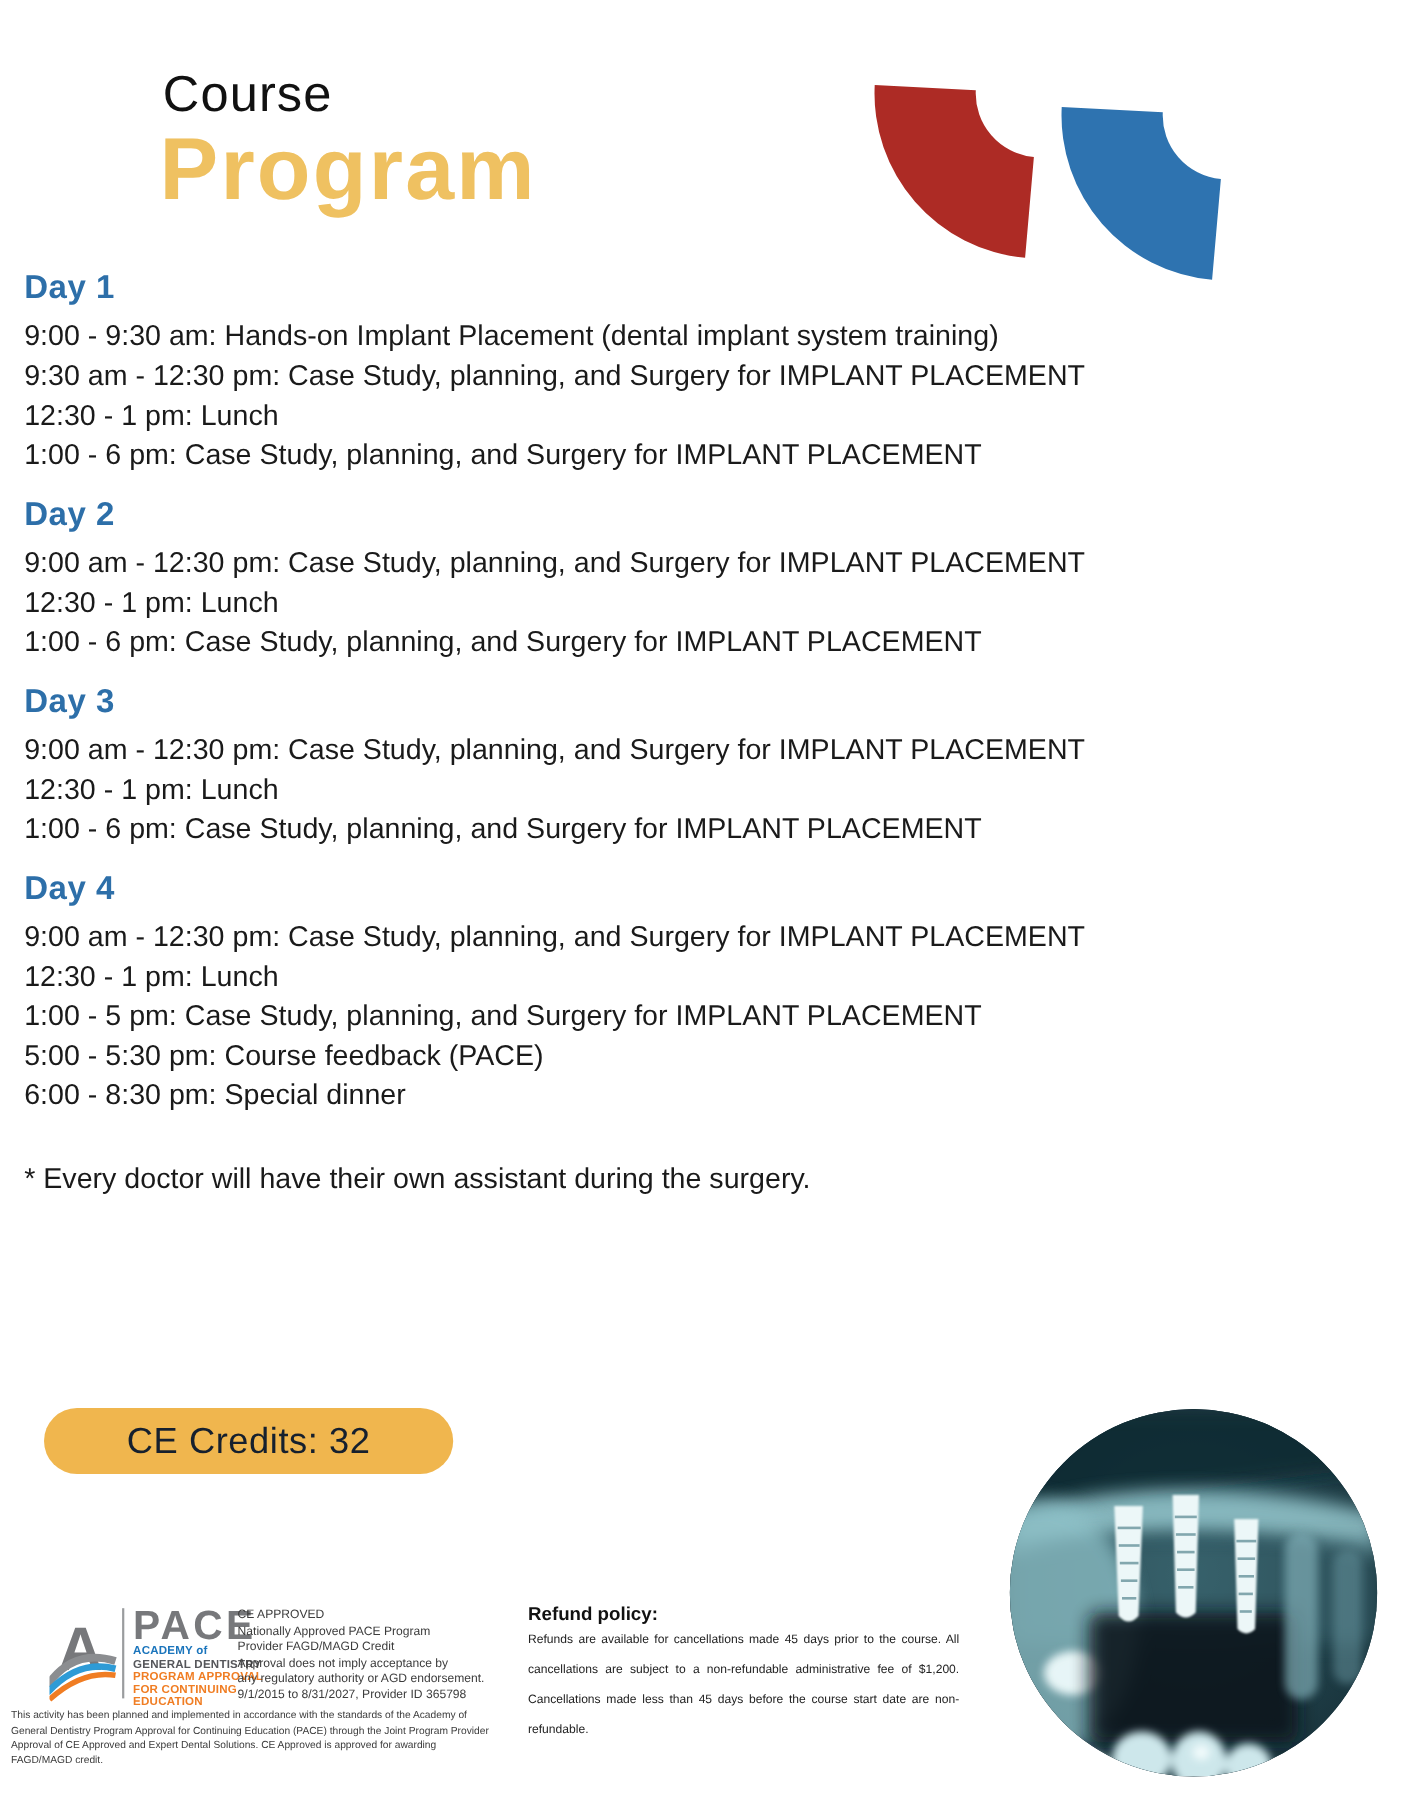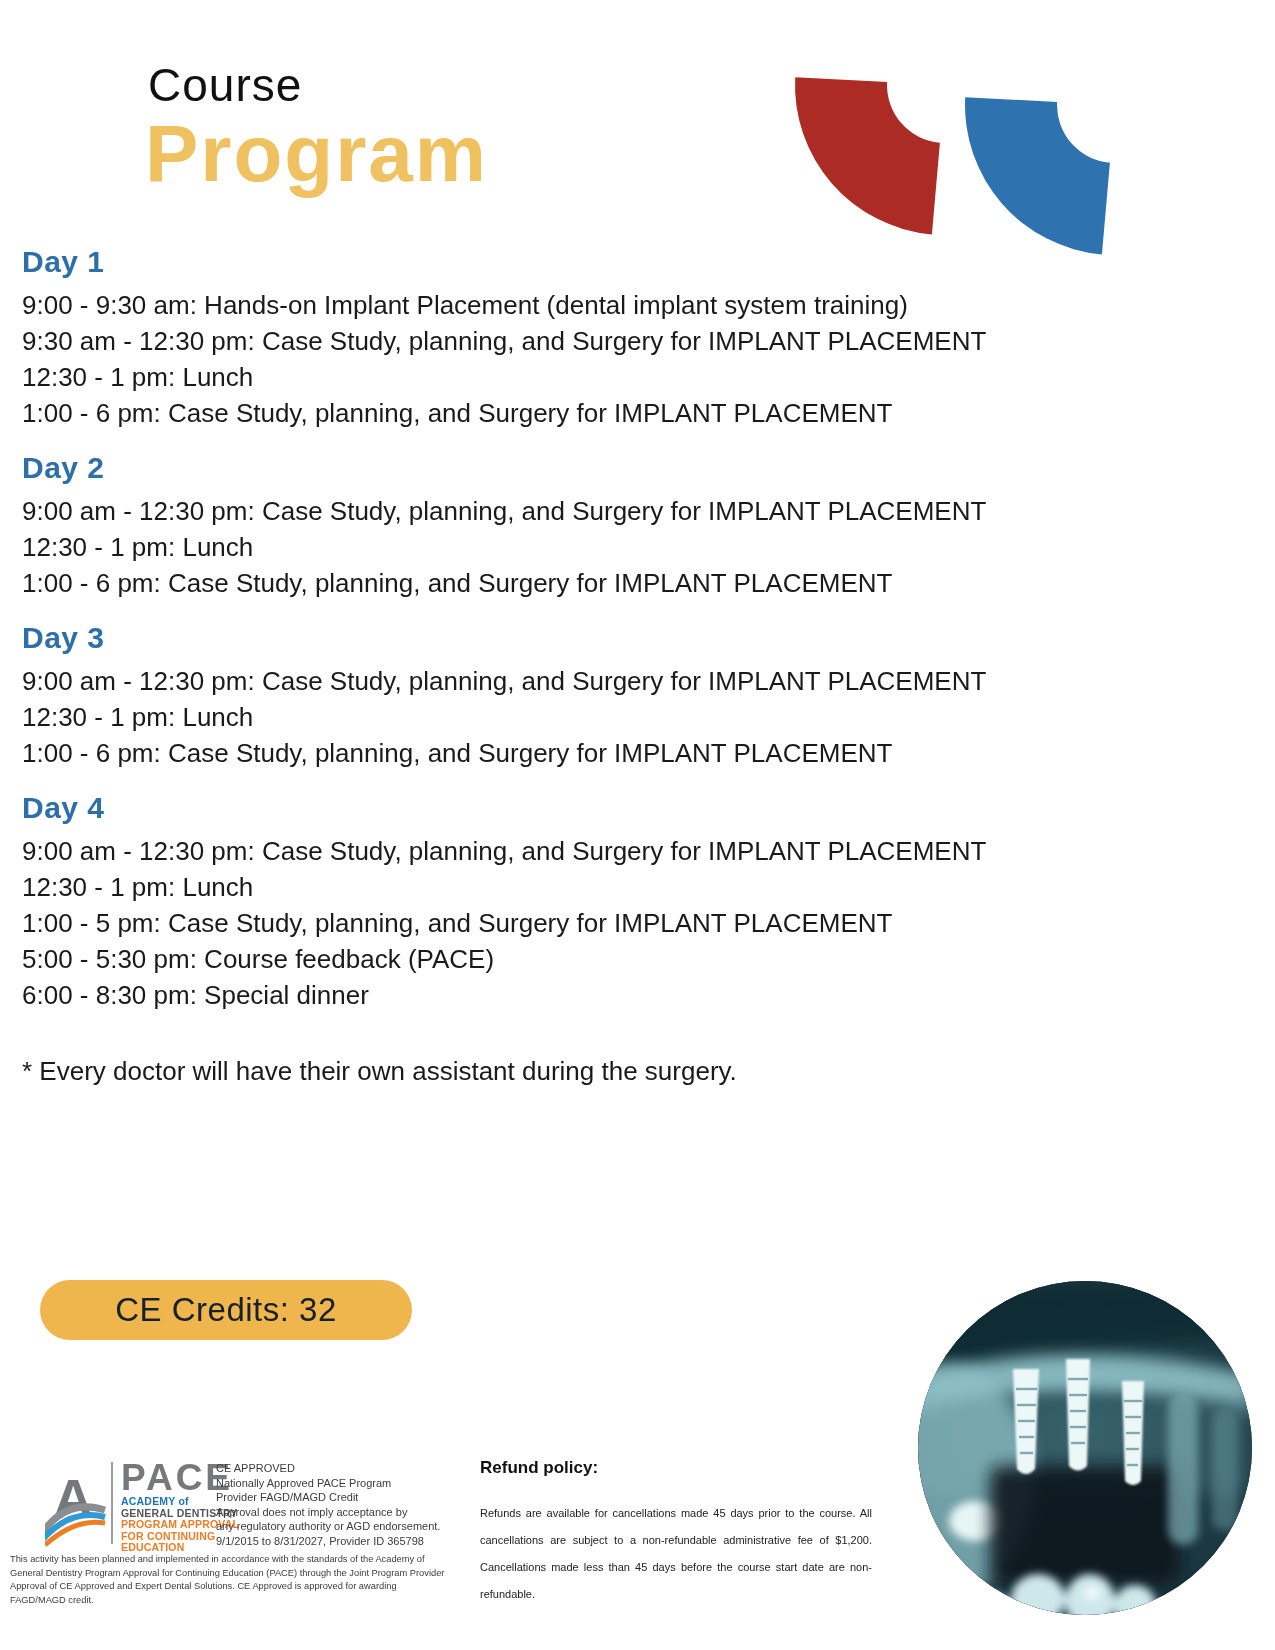--- a/index.html
+++ b/index.html
@@ -35,21 +35,21 @@
   .pace-l1{font-size:10.5px;font-weight:700;color:var(--pace-blue);line-height:11px;letter-spacing:0.2px;}
   .pace-l2{font-size:10.5px;font-weight:700;color:#55565a;line-height:12px;letter-spacing:0.2px;}
   .pace-lo{font-size:10.5px;font-weight:700;color:var(--pace-orange);line-height:11.5px;letter-spacing:0.2px;}
 
   .ce-approved{position:absolute;left:216px;top:1461px;width:230px;}
   .ce-approved div{font-size:11px;line-height:14.6px;color:#3c3c3c;}
 
   .disclaimer{position:absolute;left:10px;top:1553px;width:436px;font-size:9.3px;line-height:13.5px;color:#3c3c3c;}
 
   .refund{position:absolute;left:480px;top:1458px;width:392px;}
-  .refund-h{font-size:17px;font-weight:700;color:#111;margin-bottom:22px;}
+  .refund-h{font-size:17px;font-weight:700;color:#111;margin-bottom:0;}
   .refund-b{font-size:11px;line-height:27px;color:#222;text-align:justify;}
 
   .xray{position:absolute;left:918px;top:1281px;width:334px;height:334px;border-radius:50%;overflow:hidden;background:#142e36;}
 </style>
 </head>
 <body>
 
 <div class="page">
 
   <div class="course-title">Course</div>

